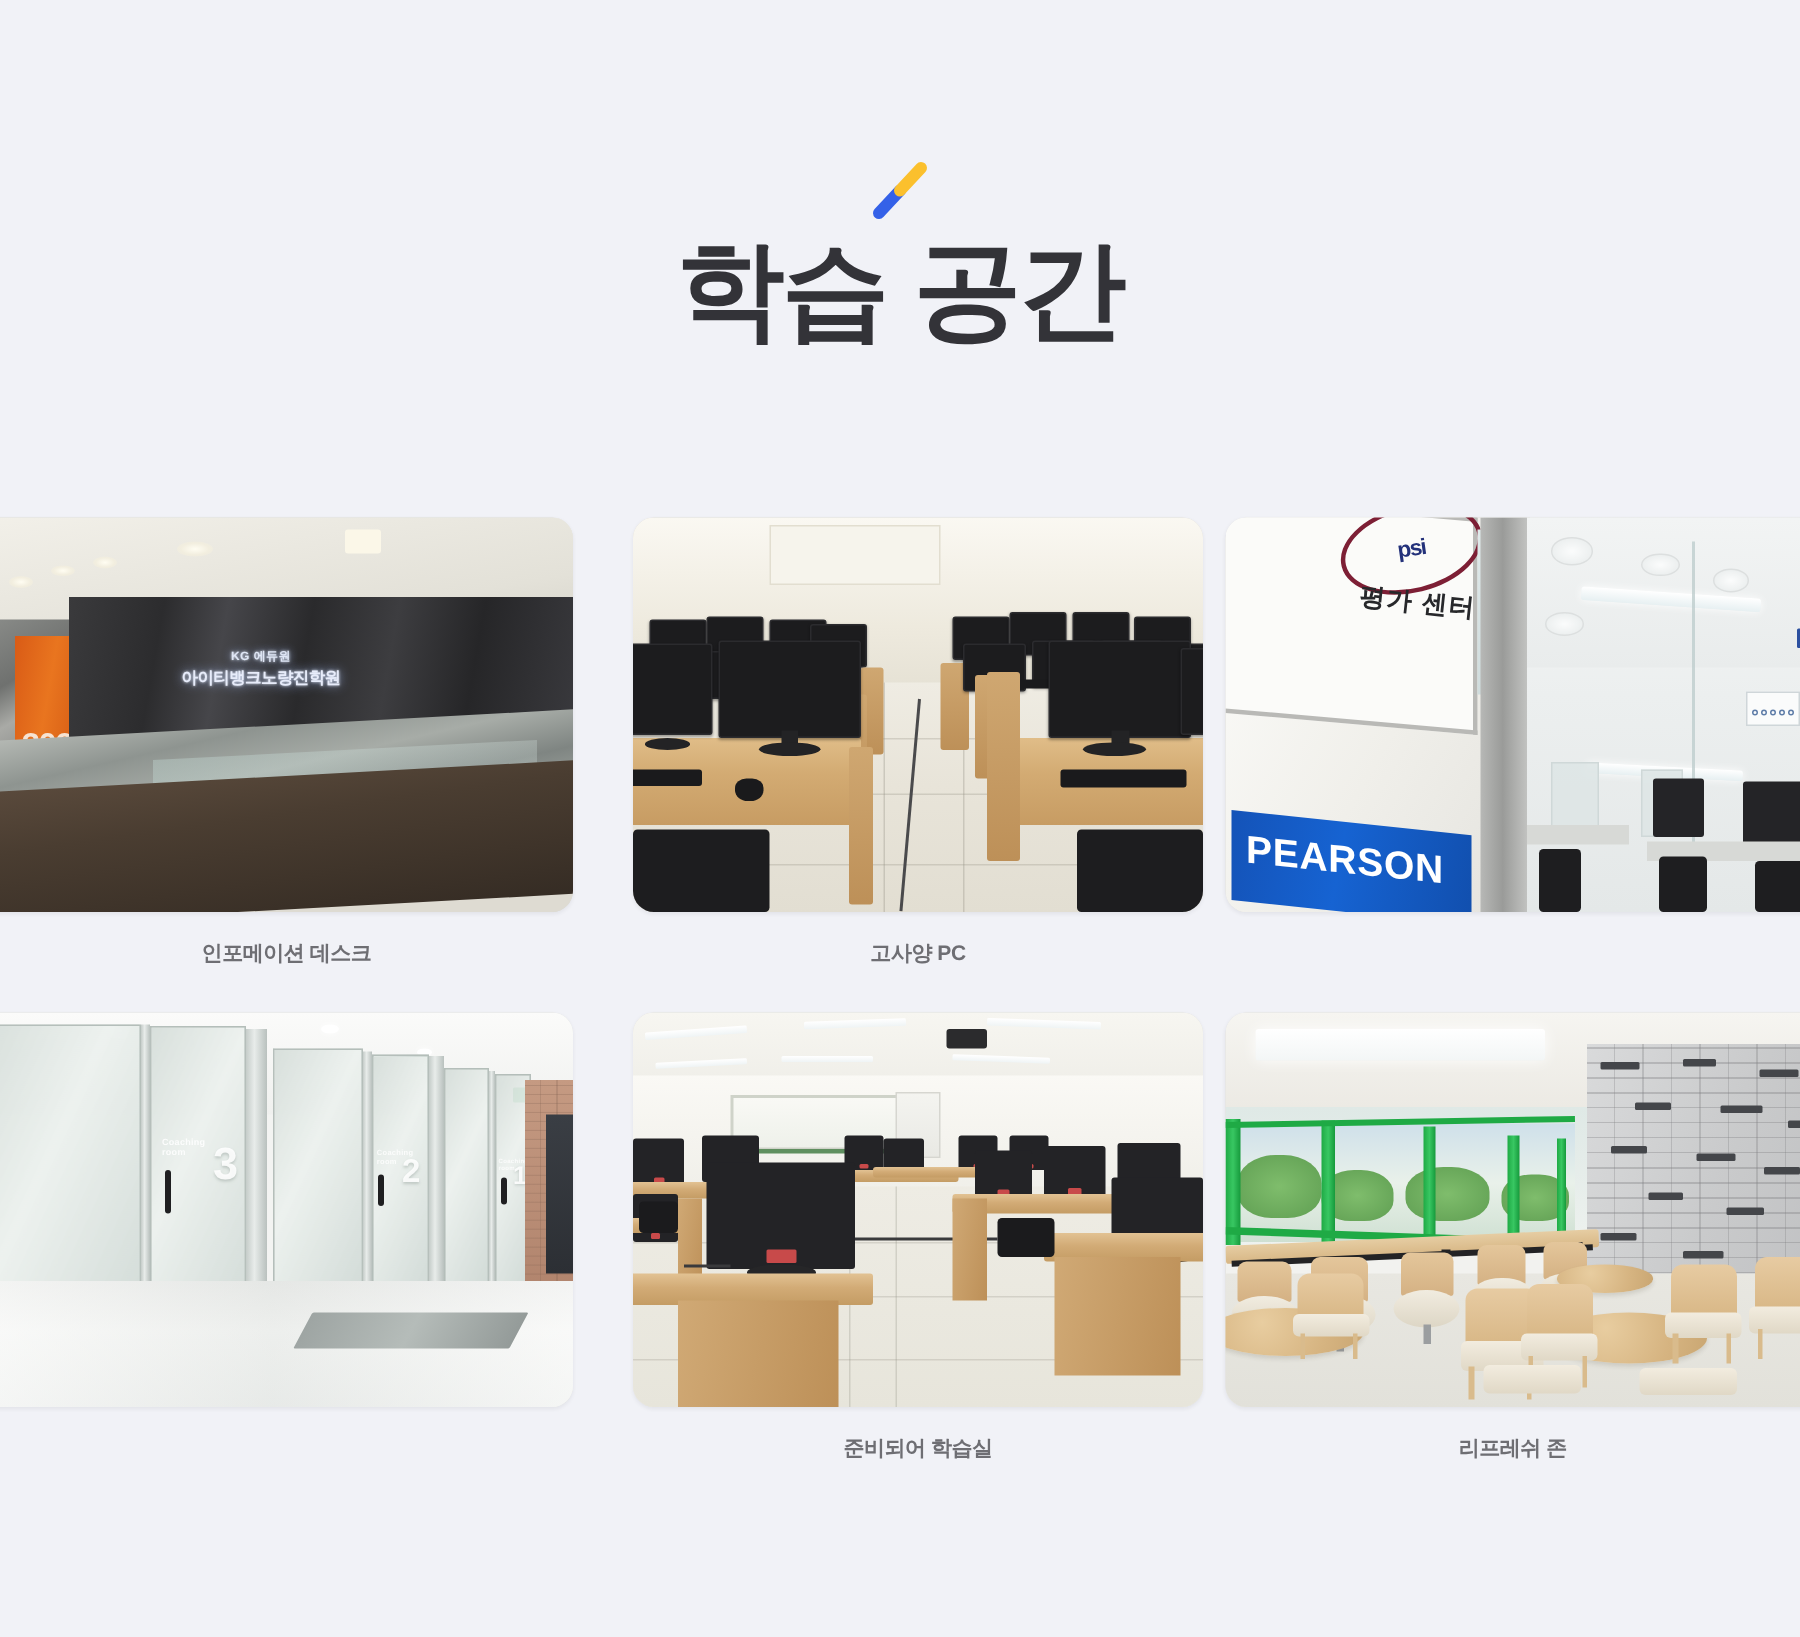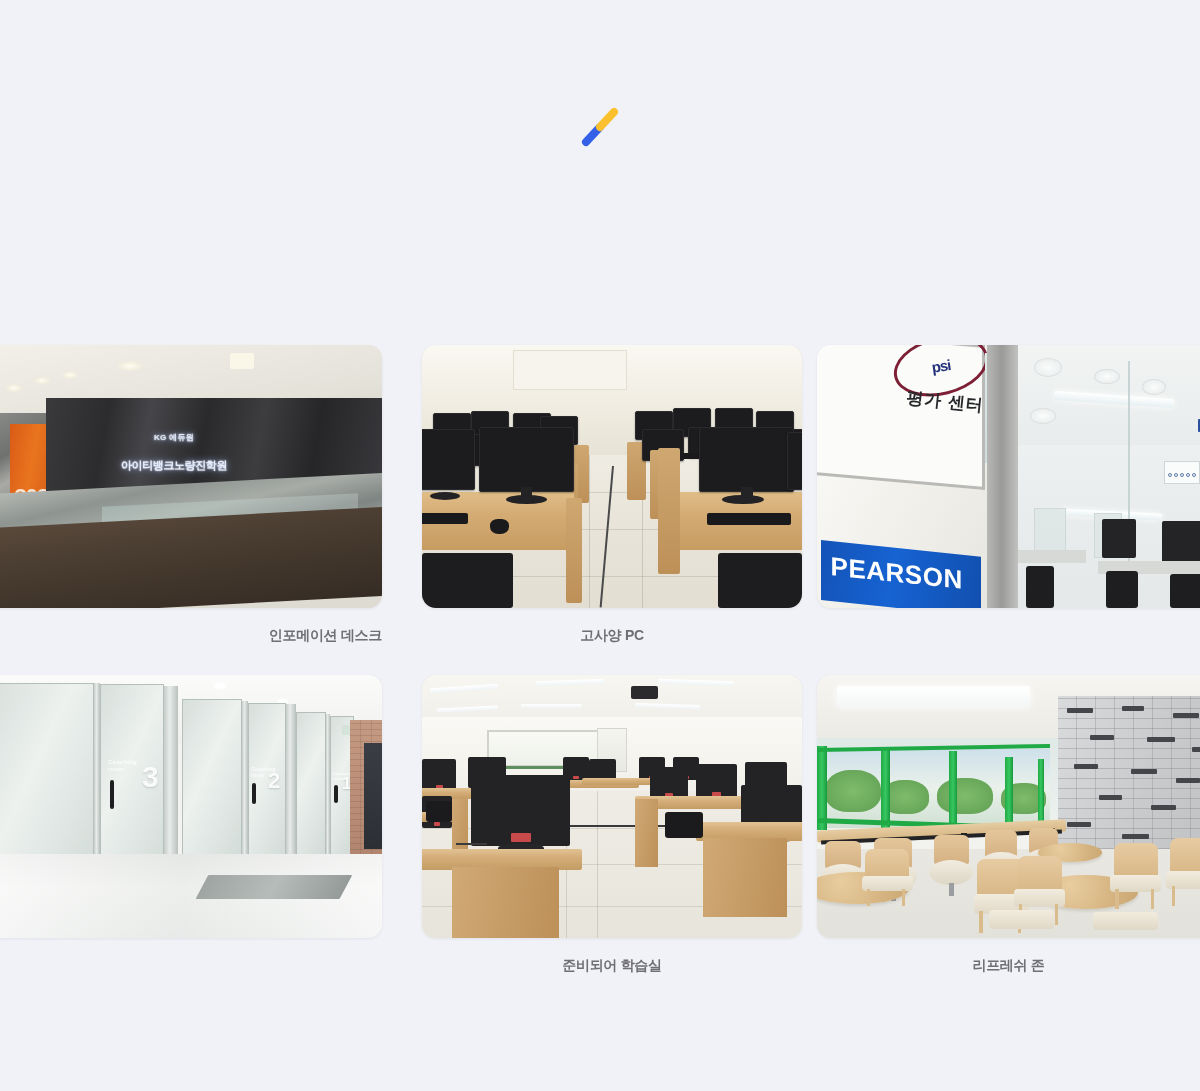--- a/index.html
+++ b/index.html
@@ -70,41 +70,41 @@
 
   .caption{
     position:absolute;
     font-size:14px;
     font-weight:700;
     letter-spacing:-0.3px;
     color:#6e6e73;
     text-align:center;
     top:282px;
   }
-  .caption.p1{left:0;   width:382px;text-align:right;}
+  .caption.p1{left:0;   width:382px;}
   .caption.p2{left:422px;width:380px;}
   .caption.p3{left:817px;width:383px;}
 
   
   .s-desk{background:linear-gradient(#efeee8 0%,#e7e5dd 22%,#dedbd2 27%,#dedbd2 100%);}
   .s-desk .ceiling{position:absolute;left:0;top:0;width:100%;height:32%;
     background:linear-gradient(170deg,#f2f0e9,#e3e1d8 70%,#d5d3c9);}
   .s-desk .darkwall{position:absolute;left:16%;top:20%;width:84%;height:45%;
     background:linear-gradient(100deg,#3a3a3c,#2c2c2e 18%,#46464a 30%,#2a2a2c 46%,#3d3d40 62%,#262628 78%,#3a3a3e);}
   .s-desk .marblewall{position:absolute;left:0;top:26%;width:17%;height:38%;
     background:linear-gradient(150deg,#8d8f8c,#6f716f 40%,#a9aaa6 60%,#757775);}
   .s-desk .orange{position:absolute;left:7%;top:30%;width:14%;height:35%;
     background:linear-gradient(100deg,#d95b16,#e9751f 40%,#c94d0e);}
   .s-desk .orange .rm{position:absolute;left:8%;bottom:6%;font-size:22px;
     font-weight:700;color:#f6e3d2;letter-spacing:-1px;font-family:"Liberation Sans",sans-serif;}
   .s-desk .sign{position:absolute;left:33%;top:33%;width:30%;text-align:center;}
   .s-desk .sign .l1{font-size:8px;font-weight:700;color:#dfe6f5;letter-spacing:.3px;
     text-shadow:0 0 6px #9fb6e8,0 0 2px #fff;}
   .s-desk .sign .l2{font-size:11px;font-weight:700;color:#e7ecfa;letter-spacing:-.4px;
-    text-shadow:0 0 7px #9fb6e8,0 0 2px #fff;margin-top:15px;}
+    text-shadow:0 0 7px #9fb6e8,0 0 2px #fff;margin-top:1px;}
   .s-desk .counter-top{position:absolute;left:-2%;top:57%;width:104%;height:18%;
     background:linear-gradient(170deg,#b9bdb8,#8e9490 30%,#a7aca7 55%,#7f8582 80%,#9aa09b);
     transform:skewY(-3.1deg);transform-origin:left bottom;}
   .s-desk .counter-face{position:absolute;left:-2%;top:70%;width:104%;height:34%;
     background:linear-gradient(175deg,#5a4a3c,#4a3d31 35%,#3f342a 70%,#352c24);
     transform:skewY(-3.1deg);transform-origin:left bottom;}
   .s-desk .glass{position:absolute;left:30%;top:59%;width:64%;height:7%;
     background:linear-gradient(90deg,rgba(190,210,205,.45),rgba(225,240,236,.25));
     transform:skewY(-3deg);}
   .s-desk .mon{position:absolute;height:5%;background:#1f1f21;border-radius:1px;
@@ -288,20 +288,21 @@
 
 <div class="hero">
 
   <div class="deco-mark">
     <svg viewBox="0 0 60 46" aria-hidden="true">
       <line x1="16" y1="38" x2="30" y2="23" stroke="#3461e8" stroke-width="8" stroke-linecap="round"></line>
       <line x1="30" y1="23" x2="44" y2="8" stroke="#fbc02d" stroke-width="8" stroke-linecap="round"></line>
     </svg>
   </div>
 
+  <h1 class="page-title">학습 공간</h1>
 </div>
 
 <div class="gallery">
 
   <div class="grid-row">
 
     <div class="card c1">
       <div class="scene s-desk">
         <div class="ceiling"></div>
         <div class="spot" style="left:6%;top:15%;width:4%;height:3%;"></div>

